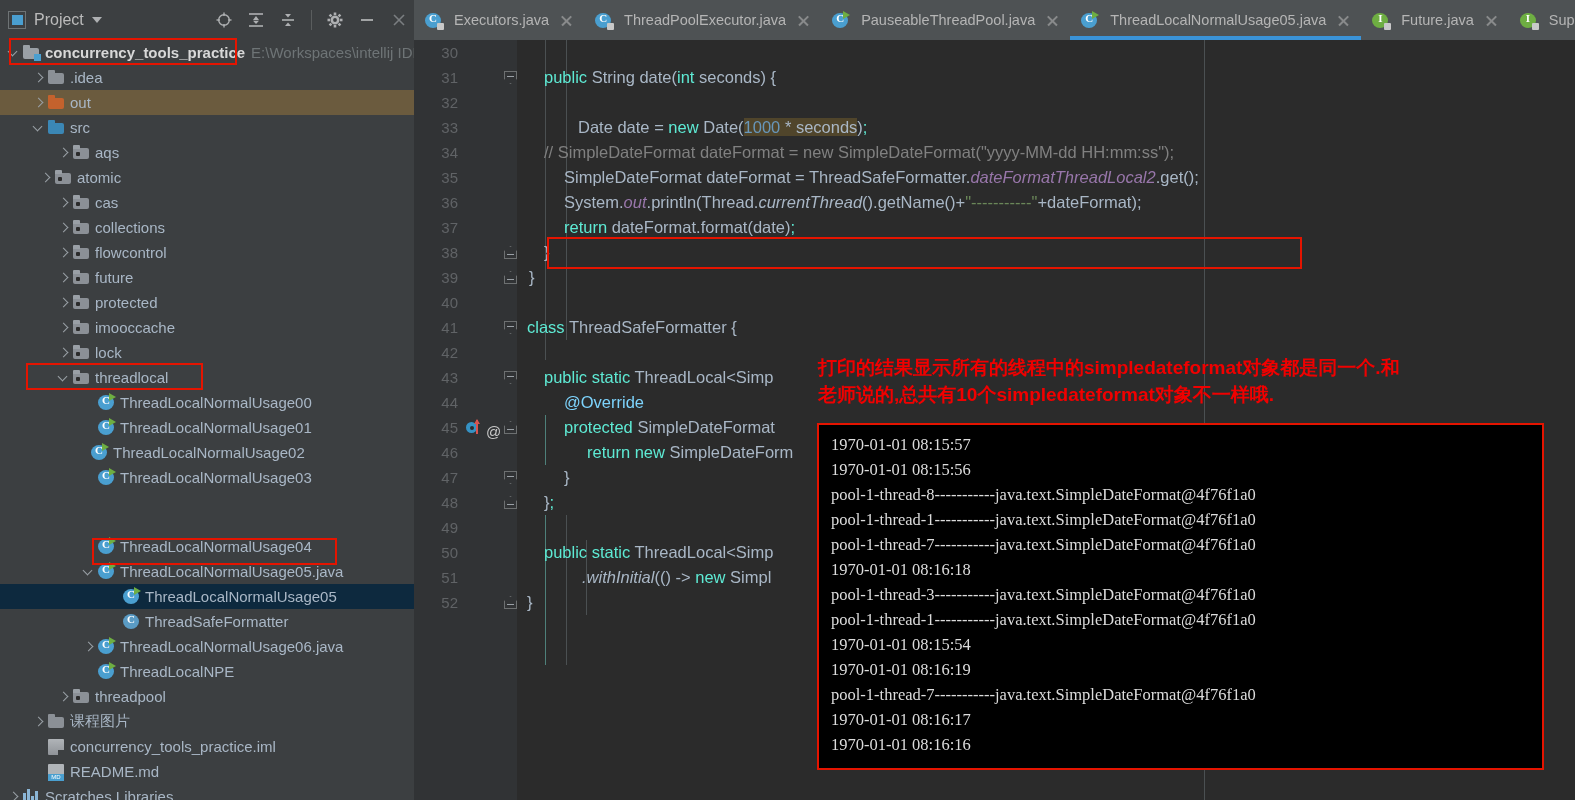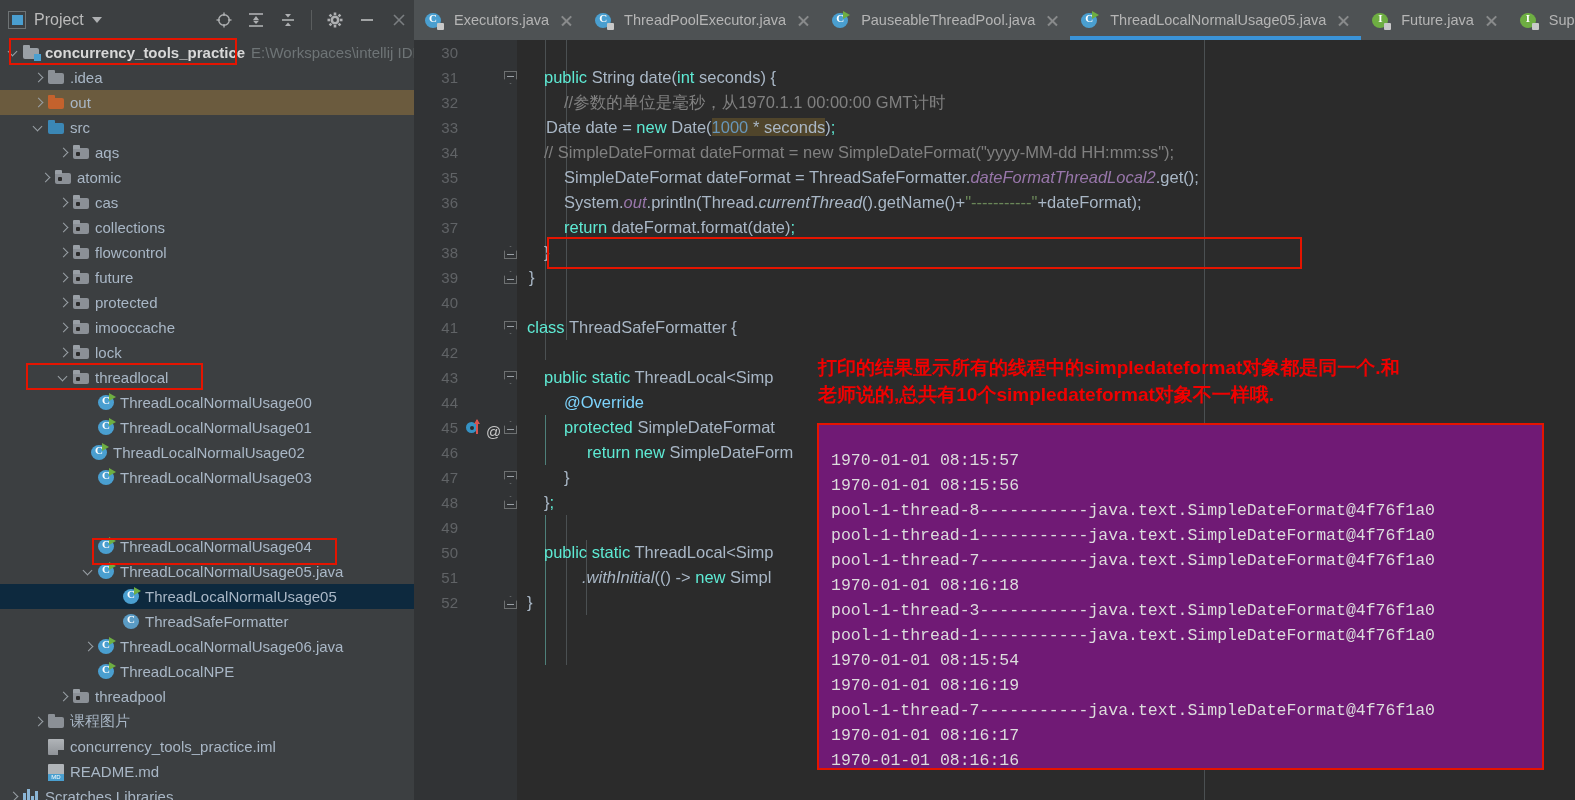--- a/index.html
+++ b/index.html
@@ -214,23 +214,23 @@
     content:""; position:absolute; left:-2.5px; top:-1px; width:0;height:0;
     border-left:3.5px solid transparent; border-right:3.5px solid transparent;
     border-bottom:5px solid #d9534f;
   }
   .gutter-at {
     position:absolute; left:72px; top:4px; font-size:15px; color:#c8c8c8;
   }
 
   
   .console-overlay {
-    position:absolute; background:#701a75; border:2px solid #e51400;
-    font-family:Liberation Mono, monospace; font-size:16.5px;
-    color:#dcdcdc; padding:23px 0 7px 12px; z-index:25; overflow:hidden;
+    position:absolute; background:#000000; border:2px solid #e51400;
+    font-family:Liberation Serif, serif; font-size:16.5px;
+    color:#dcdcdc; padding:7px 0 7px 12px; z-index:25; overflow:hidden;
   }
   .console-overlay .cl { height:25px; line-height:25px; white-space:pre; }
 
   .annot-text {
     position:absolute; color:#f00000; font-weight:bold; font-size:19px;
     line-height:26px; z-index:26; white-space:nowrap;
   }
 
   .stray-brace {
     position:absolute; color:#a9b7c6; font-size:16.5px; z-index:24;
@@ -574,25 +574,24 @@
             <span class="lnum">30</span>
             <span class="ctext" style="left: 130px;"></span>
           </div>
           <div class="cline">
             <span class="lnum">31</span>
             <span class="fold minus"></span>
             <span class="ctext" style="left: 130px;"><span class="k">public </span><span class="t">String </span><span class="t">date</span><span class="t">(</span><span class="k">int </span><span class="t">seconds</span><span class="t">) {</span></span>
           </div>
           <div class="cline">
             <span class="lnum">32</span>
-            <span class="ctext" style="left: 150px;"><span class="c">//参数的单位是毫秒，从1970.1.1 00:00:00 GMT计时</span></span>
           </div>
           <div class="cline">
             <span class="lnum">33</span>
-            <span class="ctext" style="left: 132px;"><span class="t">Date date = </span><span class="k">new </span><span class="t">Date(</span><span class="n hl">1000</span><span class="t hl"> * </span><span class="t hl">seconds</span><span class="t">)</span><span class="k">;</span></span>
+            <span class="ctext" style="left: 164px;"><span class="t">Date date = </span><span class="k">new </span><span class="t">Date(</span><span class="n hl">1000</span><span class="t hl"> * </span><span class="t hl">seconds</span><span class="t">)</span><span class="k">;</span></span>
           </div>
           <div class="cline">
             <span class="lnum">34</span>
             <span class="ctext" style="left: 130px;"><span class="c">//    SimpleDateFormat dateFormat = new SimpleDateFormat("yyyy-MM-dd HH:mm:ss");</span></span>
           </div>
           <div class="cline">
             <span class="lnum">35</span>
             <span class="ctext" style="left: 150px;"><span class="t">SimpleDateFormat dateFormat = ThreadSafeFormatter.</span><span class="f">dateFormatThreadLocal2</span><span class="t">.get();</span></span>
           </div>
           <div class="cline">

